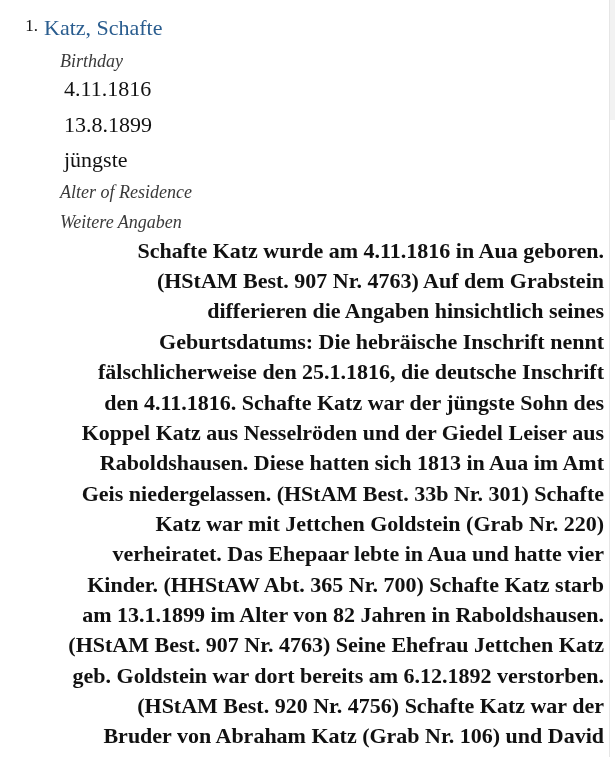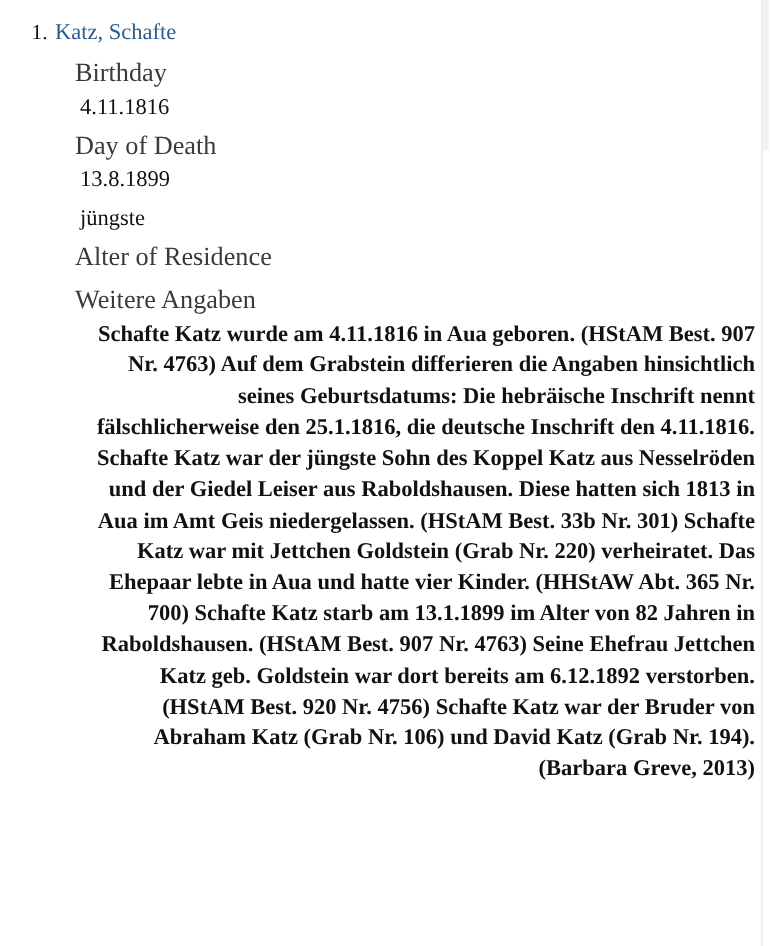--- a/index.html
+++ b/index.html
@@ -34,38 +34,39 @@
     padding-top: 1px;
     padding-right: 6px;
     box-sizing: border-box;
     color: #111111;
   }
   .entry-body {
     flex: 1 1 auto;
     min-width: 0;
   }
   .person-name {
-    font-size: 18px;
+    font-size: 22px;
     line-height: 1.25;
     color: #2a5d8f;
     text-decoration: none;
     display: inline-block;
     margin-bottom: 2px;
   }
   .field {
     margin-top: 6px;
   }
   .field-label {
-    font-size: 21px;
+    font-style: italic;
+    font-size: 18px;
     line-height: 1.3;
     color: #3a3a3a;
     padding-left: 16px;
   }
   .field-value {
-    font-size: 18px;
+    font-size: 22px;
     line-height: 1.35;
     color: #111111;
     padding-left: 20px;
     margin-top: 1px;
   }
   .field-value.link {
     color: #2a5d8f;
   }
   .field-value.paragraph {
     text-align: right;
@@ -107,21 +108,20 @@
     <div class="entry-body">
 
       <a class="person-name" href="#">Katz, Schafte</a>
 
       <div class="field">
         <div class="field-label">Birthday</div>
         <div class="field-value">4.11.1816</div>
       </div>
 
       <div class="field">
-        <div class="field-label">Day of Death</div>
         <div class="field-value">13.8.1899</div>
       </div>
 
       <div class="field">
         <div class="field-value">jüngste</div>
       </div>
 
 
       <div class="field">
         <div class="field-label">Alter of Residence</div>

